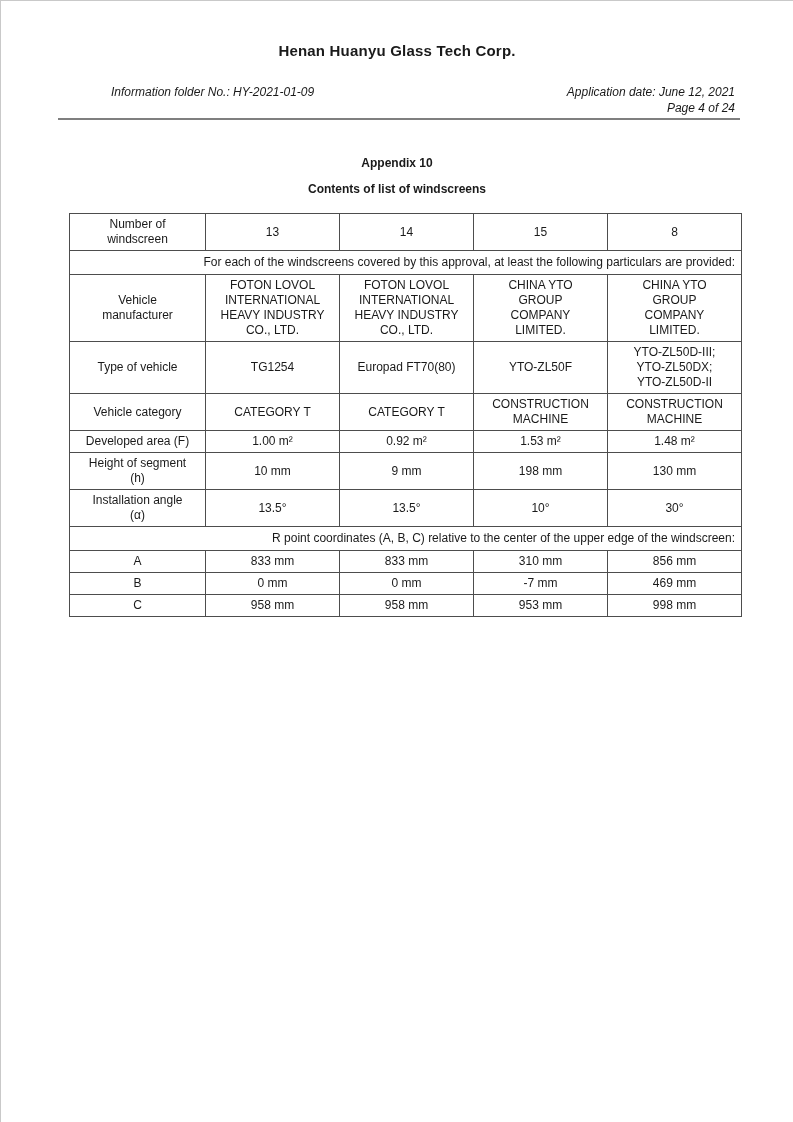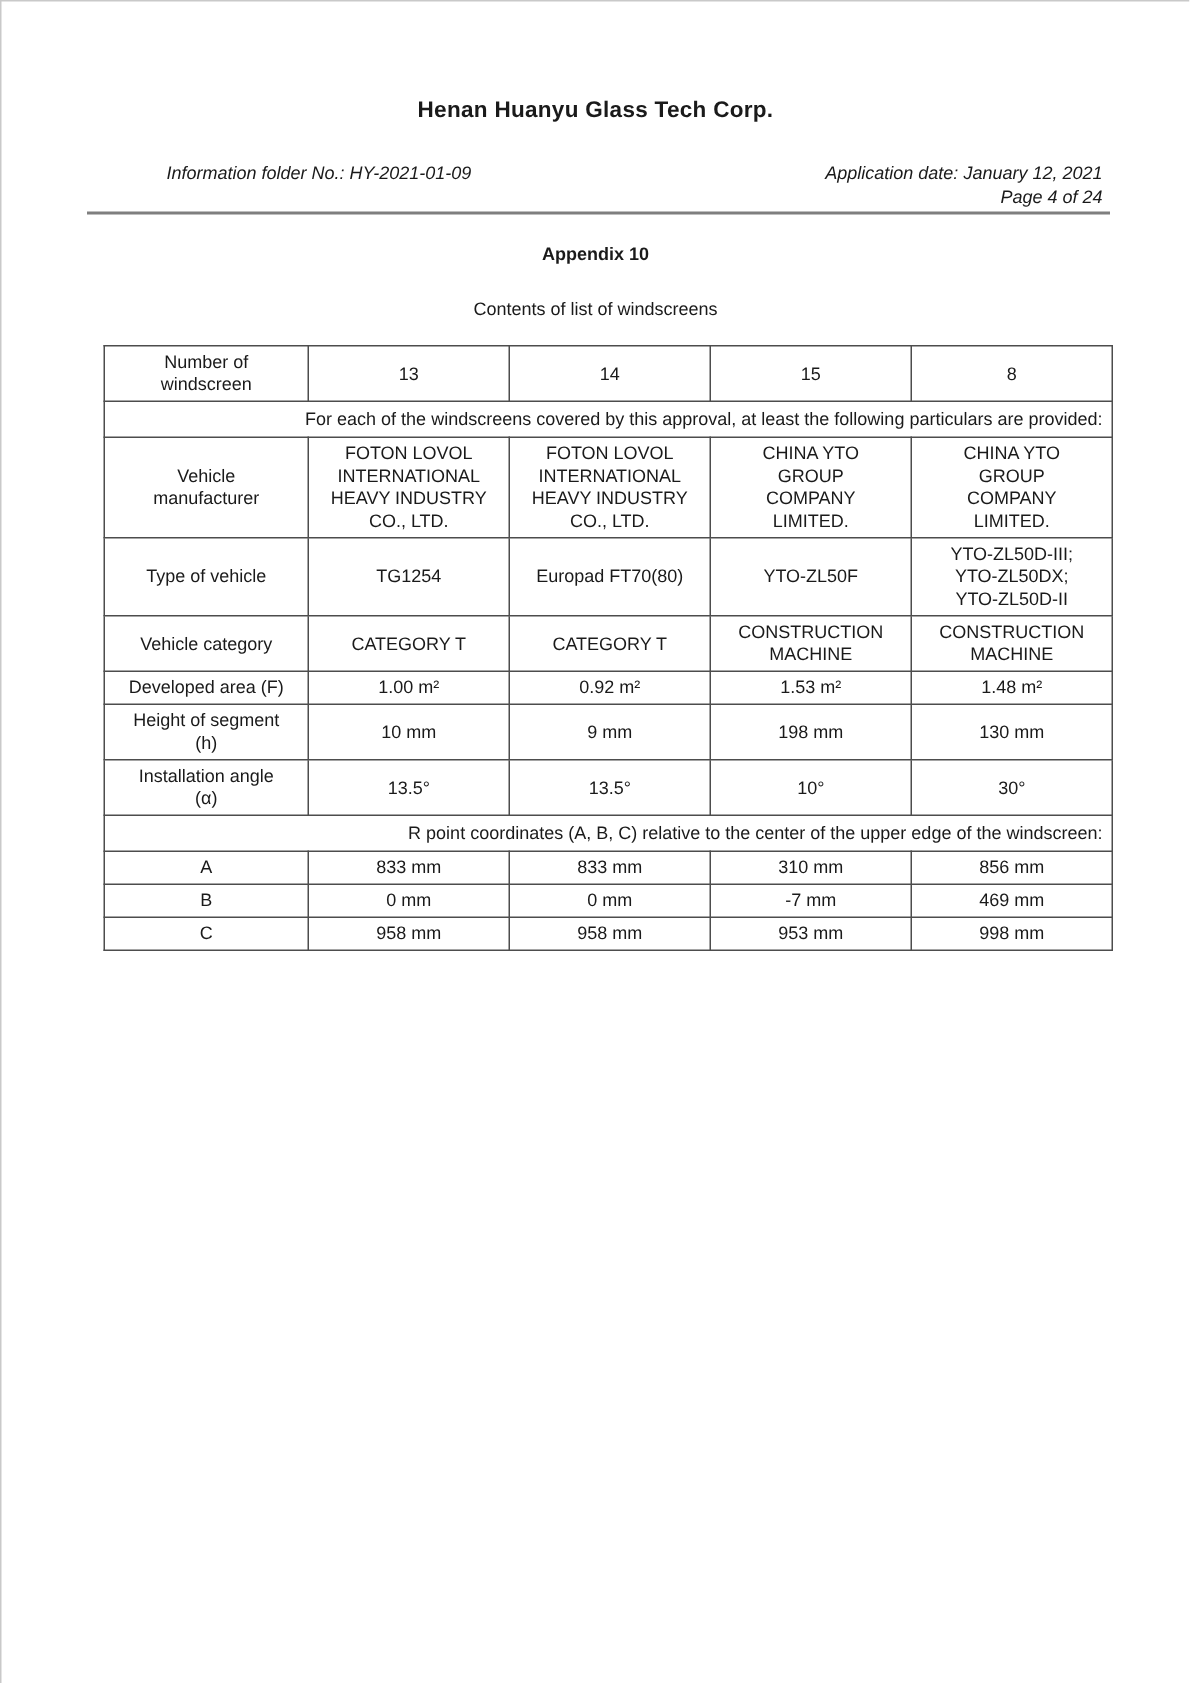--- a/index.html
+++ b/index.html
@@ -12,21 +12,21 @@
   .page {
     position: relative;
     width: 793px;
     height: 1122px;
     background: #ffffff;
     border-top: 1px solid #c9c9c9;
     border-left: 1px solid #c9c9c9;
     overflow: hidden;
   }
   .company-title {
-    margin-top: 64px;
+    margin-top: 41px;
     text-align: center;
     font-size: 15px;
     font-weight: 700;
     letter-spacing: 0.2px;
   }
   .info-row {
     display: flex;
     justify-content: space-between;
     align-items: flex-start;
     margin: 26px 58px 0 110px;
@@ -35,30 +35,30 @@
     font-style: italic;
   }
   .info-right { text-align: right; }
   .info-right div { margin-bottom: 2px; }
   .header-rule {
     height: 2px;
     background: #7f7f7f;
     margin: 1px 53px 0 57px;
   }
   .appendix-title {
-    margin-top: 19px;
+    margin-top: 36px;
     text-align: center;
     font-size: 12px;
     font-weight: 700;
   }
   .doc-subtitle {
-    margin-top: 23px;
-    text-align: center;
-    font-size: 12px;
-    font-weight: 400;
+    margin-top: 12px;
+    text-align: center;
+    font-size: 12px;
+    font-weight: 700;
   }
   table.spec-table {
     margin: 17px 0 0 68px;
     width: 672px;
     border-collapse: collapse;
     table-layout: fixed;
     font-size: 12px;
   }
   table.spec-table col.col-label { width: 136px; }
   table.spec-table col.col-val { width: 134px; }
@@ -80,21 +80,21 @@
 </head>
 <body>
 
 <div class="page">
 
   <div class="company-title">Henan Huanyu Glass Tech Corp.</div>
 
   <div class="info-row">
     <span>Information folder No.: HY-2021-01-09</span>
     <div class="info-right">
-      <div>Application date: January 12, 2021</div>
+      <div>Application date: June 12, 2021</div>
       <div>Page 4 of 24</div>
     </div>
   </div>
 
   <div class="header-rule"></div>
 
   <div class="appendix-title">Appendix 10</div>
   <div class="doc-subtitle">Contents of list of windscreens</div>
 
   <table class="spec-table">

